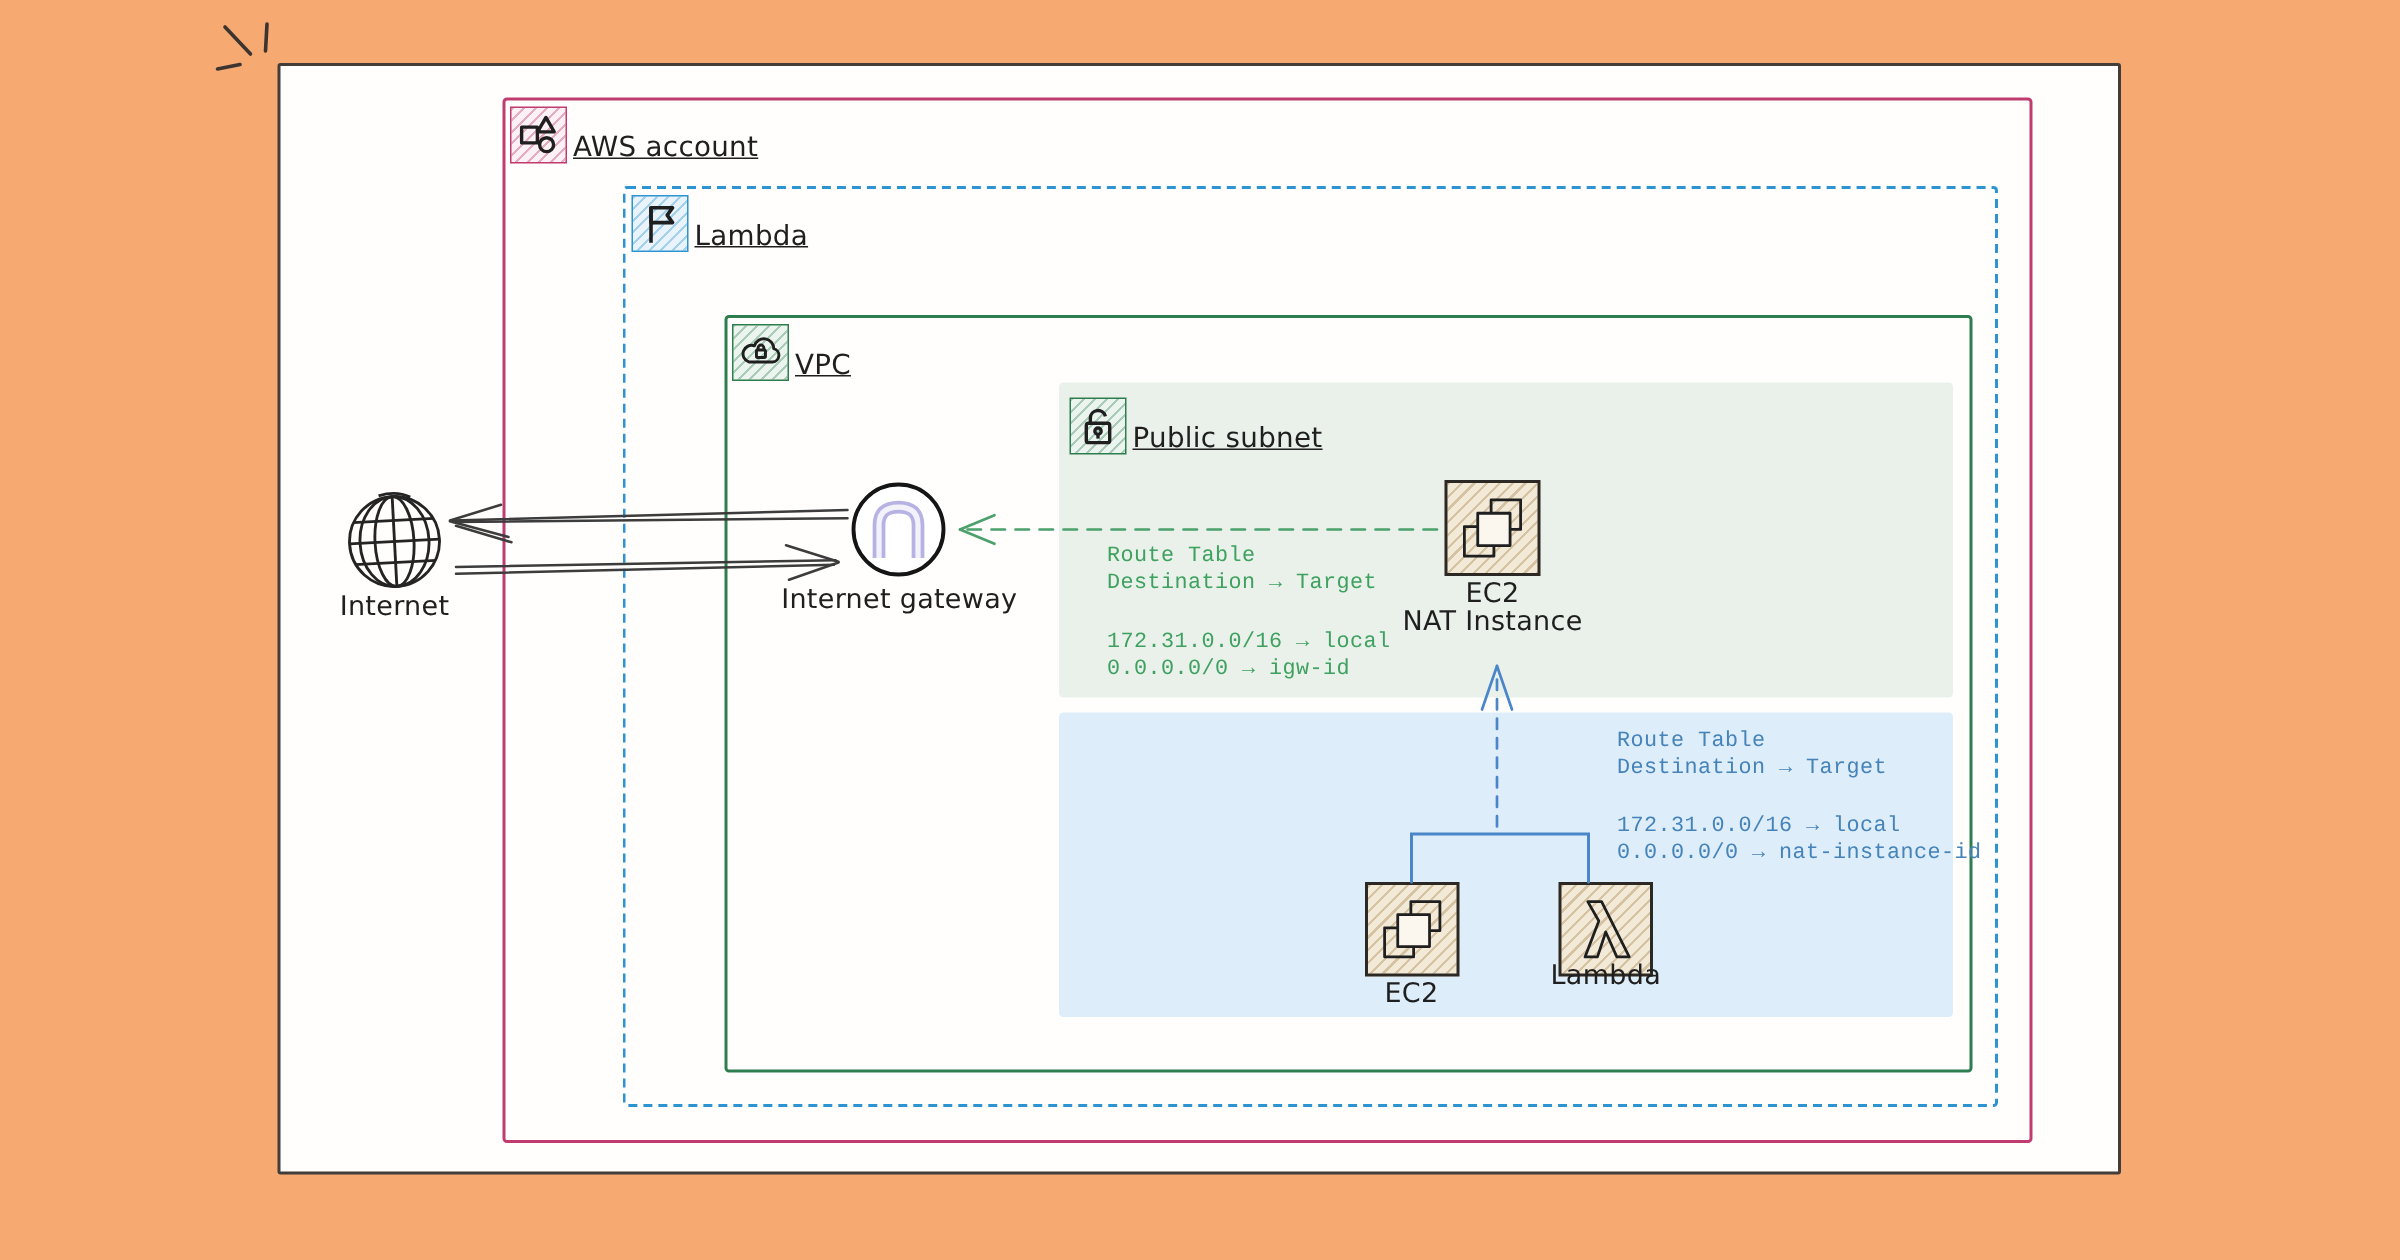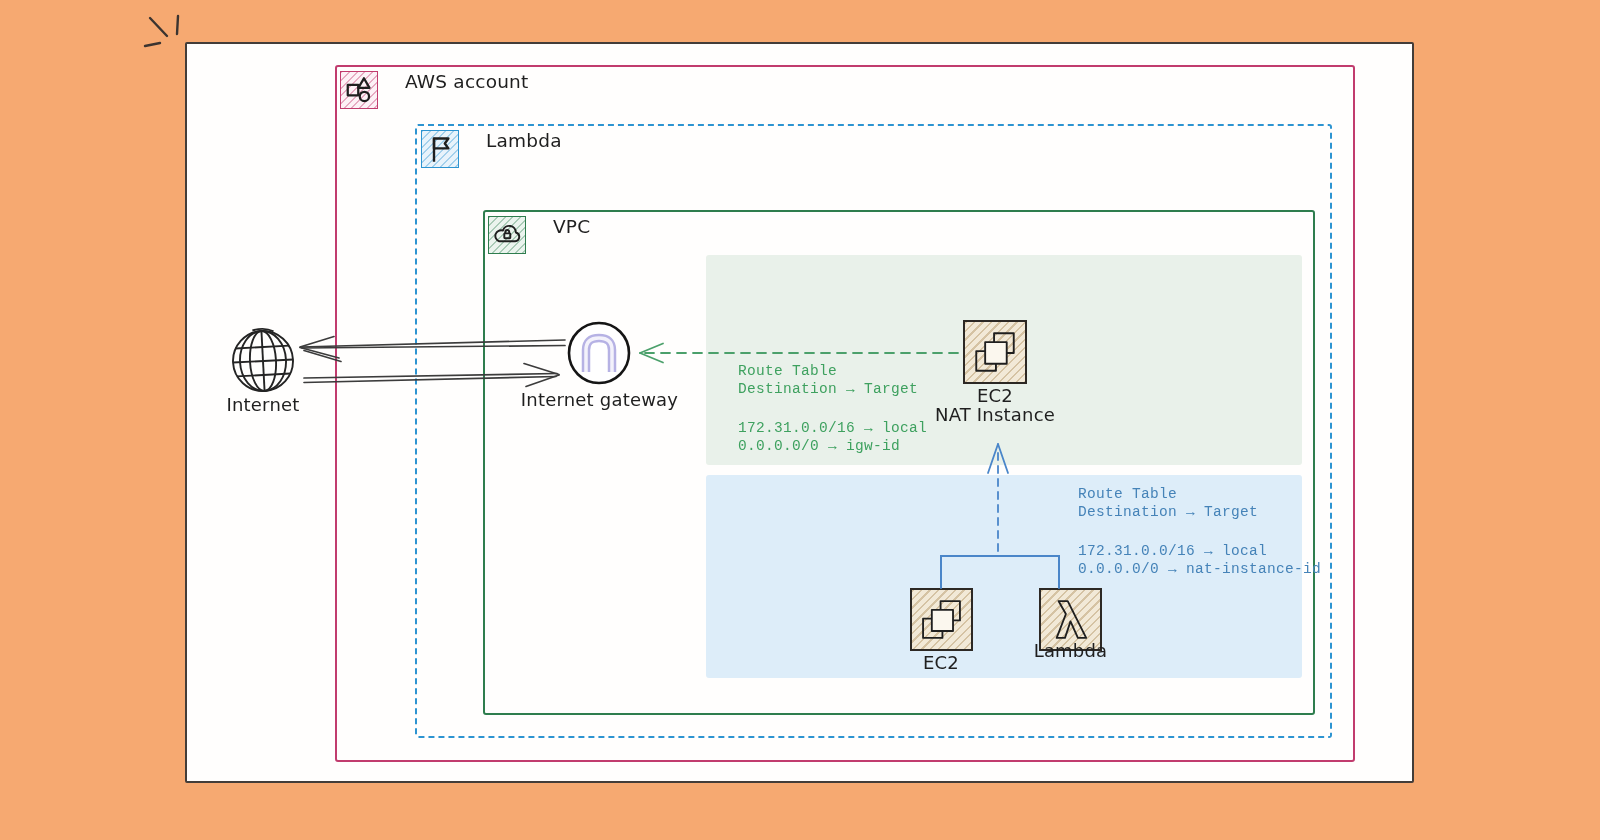--- a/index.html
+++ b/index.html
@@ -26,21 +26,21 @@
   .canvas{position:absolute;left:185px;top:42px;width:1225px;height:737px;
           background:var(--canvas-fill,#fffefd);border:2px solid #433d39;border-radius:2px;}
 
   .gbox{position:absolute;border-radius:3px;box-sizing:border-box;}
   .account-box{left:335px;top:65px;width:1020px;height:697px;border:2px solid var(--account-pink,#c13c6e);}
   .region-box{left:415px;top:124px;width:917px;height:614px;border:2.5px dashed var(--region-blue,#2d94d1);}
   .vpc-box{left:483px;top:210px;width:832px;height:505px;border:2px solid var(--vpc-green,#2e7d4e);}
   .public-subnet-box{left:706px;top:255px;width:596px;height:210px;background:var(--public-subnet-fill,#e9f1ea);}
   .private-subnet-box{left:706px;top:475px;width:596px;height:203px;background:var(--private-subnet-fill,#ddedf9);}
 
-  .hdr{position:absolute;display:flex;align-items:flex-start;gap:27px;}
+  .hdr{position:absolute;display:flex;align-items:flex-end;gap:4px;text-decoration:underline;}
   .iconbox{width:38px;height:38px;box-sizing:border-box;flex:0 0 auto;}
   .iconbox svg{width:100%;height:100%;display:block;}
   .ic-pink{border:1.5px solid var(--account-pink,#c13c6e);background-color:#fdf1f6;
     background-image:repeating-linear-gradient(135deg,rgba(193,60,110,.38) 0 1.4px,transparent 1.4px 5.4px);}
   .ic-blue{border:1.5px solid var(--region-blue,#2d94d1);background-color:#e8f3fb;
     background-image:repeating-linear-gradient(135deg,rgba(45,148,209,.36) 0 1.4px,transparent 1.4px 5.4px);}
   .ic-green{border:1.5px solid var(--vpc-green,#2e7d4e);background-color:#ebf4ee;
     background-image:repeating-linear-gradient(135deg,rgba(46,125,78,.34) 0 1.4px,transparent 1.4px 5.4px);}
   .glabel{font-size:18.5px;letter-spacing:.2px;white-space:nowrap;}
 
@@ -105,20 +105,31 @@
     <div class="iconbox ic-green">
       <svg viewBox="0 0 24 24" fill="none" stroke="#1f1f1f" stroke-width="1.3" stroke-linejoin="round">
         <path d="M6.8,16.2 L17.4,16.2 A3,3 0 0 0 17.9,10.3 A4.4,4.4 0 0 0 9.3,9 A3.7,3.7 0 0 0 6.8,16.2 Z"></path>
         <rect x="10.2" y="10.9" width="4" height="3.3" rx="0.5"></rect>
         <path d="M10.9,10.9 L10.9,10 A1.3,1.3 0 0 1 13.5,10 L13.5,10.9"></path>
       </svg>
     </div>
     <span class="glabel">VPC</span>
   </div>
 
+  <div class="hdr" style="left:713px;top:265px">
+    <div class="iconbox ic-green">
+      <svg viewBox="0 0 24 24" fill="none" stroke="#1f1f1f" stroke-width="1.5" stroke-linejoin="round">
+        <path d="M8.6,10.8 L8.6,8.5 A3.4,3.4 0 0 1 15.3,7.7"></path>
+        <rect x="6.8" y="10.8" width="10.4" height="8.6" rx="1"></rect>
+        <circle cx="12" cy="14.3" r="1.4"></circle>
+        <path d="M12,15.7 L12,17.6"></path>
+      </svg>
+    </div>
+    <span class="glabel">Public subnet</span>
+  </div>
 
 
   <svg class="freesvg" style="left:228px;top:326px" width="70" height="70" viewBox="0 0 70 70">
     <g stroke="#242424" stroke-width="1.9" fill="none" transform="rotate(-3 35 35)">
       <circle cx="35" cy="35" r="30"></circle>
       <ellipse cx="35" cy="35" rx="13" ry="30"></ellipse>
       <ellipse cx="35" cy="35" rx="23" ry="30"></ellipse>
       <path d="M35,5 L35,65"></path>
       <path d="M8,21 L62,21"></path>
       <path d="M5,35 L65,35"></path>

